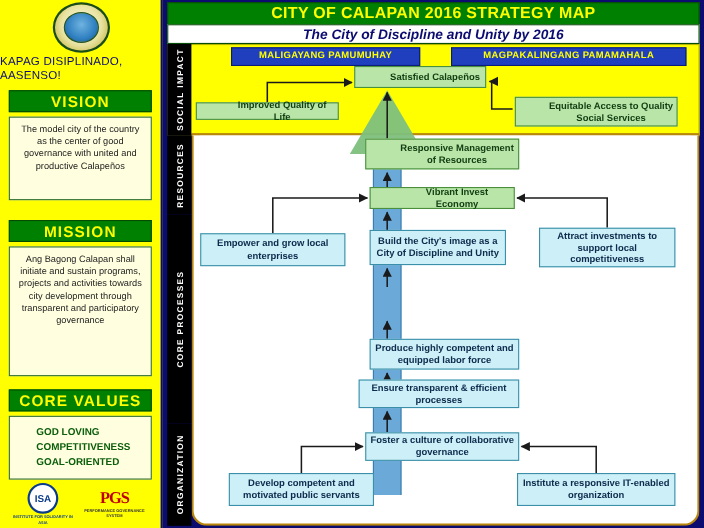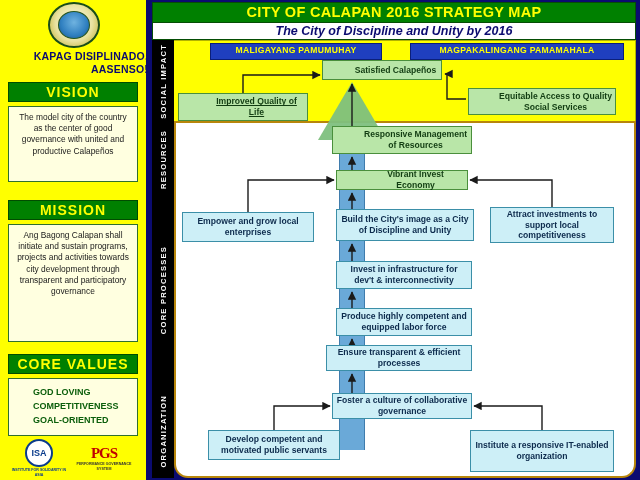--- a/index.html
+++ b/index.html
@@ -35,23 +35,23 @@
   #seal .inner {
     width: 32px; height: 28px;
     border-radius: 50%;
     background: radial-gradient(circle at 50% 40%, #6fb3e0 0%, #2f7fc0 60%, #17527f 100%);
     border: 1px solid #24541f;
   }
   .tagline {
     position: absolute;
     left: 0; top: 50px;
     width: 148px;
-    text-align: right;
+    text-align: left;
     font-size: 10.5px;
-    font-weight: bold;
+    font-weight: normal;
     color: #0b0b70;
     line-height: 13px;
     letter-spacing: .2px;
   }
   .section-head {
     position: absolute;
     left: 8px;
     width: 130px;
     height: 20px;
     background: #008000;
@@ -231,33 +231,33 @@
     color: #0d2b4d;
     text-align: center;
     display: flex; align-items: center; justify-content: center;
     line-height: 10.6px;
     padding: 2px 3px;
   }
   .box.green { background: #b9e6a8; border-color: #4a8f3c; color: #123d12; padding-left: 30px; }
   .box.cyan  { background: #cdeff7; border-color: #3b8fa8; color: #0d2b4d; }
 
   #b-satisfied { left: 322px; top: 60px; width: 120px; height: 20px; }
-  #b-quality-life { left: 178px; top: 93px; width: 130px; height: 28px; text-decoration: underline; }
+  #b-quality-life { left: 178px; top: 93px; width: 130px; height: 16px; }
   #b-equitable { left: 468px; top: 88px; width: 148px; height: 27px; }
   #b-responsive { left: 332px; top: 126px; width: 140px; height: 28px; }
   #b-vibrant { left: 336px; top: 170px; width: 132px; height: 20px; }
   #b-empower { left: 182px; top: 212px; width: 132px; height: 30px; }
-  #b-build { left: 336px; top: 209px; width: 138px; height: 32px; }
+  #b-build { left: 336px; top: 209px; width: 124px; height: 32px; }
   #b-attract { left: 490px; top: 207px; width: 124px; height: 36px; }
   #b-invest { left: 336px; top: 261px; width: 136px; height: 28px; }
   #b-labor { left: 336px; top: 308px; width: 136px; height: 28px; }
   #b-ensure { left: 326px; top: 345px; width: 146px; height: 26px; }
   #b-foster { left: 332px; top: 393px; width: 140px; height: 26px; }
   #b-develop { left: 208px; top: 430px; width: 132px; height: 30px; }
-  #b-it { left: 470px; top: 430px; width: 144px; height: 42px; }
+  #b-it { left: 470px; top: 430px; width: 144px; height: 30px; }
 
   
   #arrows { position: absolute; left: 0; top: 0; width: 640px; height: 480px; pointer-events: none; }
 </style>
 </head>
 <body>
 
 <div id="root">
 
   <div id="left-panel">
@@ -355,20 +355,19 @@
   </svg>
 
   <div class="box green" id="b-satisfied">Satisfied Calapeños</div>
   <div class="box green" id="b-quality-life">Improved Quality of Life</div>
   <div class="box green" id="b-equitable">Equitable Access to Quality Social Services</div>
   <div class="box green" id="b-responsive">Responsive Management of Resources</div>
   <div class="box green" id="b-vibrant">Vibrant Invest Economy</div>
   <div class="box cyan" id="b-empower">Empower and grow local enterprises</div>
   <div class="box cyan" id="b-build">Build the City's image as a City of Discipline  and Unity</div>
   <div class="box cyan" id="b-attract">Attract investments to support local competitiveness</div>
-  <div class="box cyan" id="b-invest">Invest in infrastructure for dev't &amp; interconnectivity</div>
   <div class="box cyan" id="b-labor">Produce highly competent and equipped labor force</div>
   <div class="box cyan" id="b-ensure">Ensure transparent &amp; efficient processes</div>
   <div class="box cyan" id="b-foster">Foster a culture of collaborative governance</div>
   <div class="box cyan" id="b-develop">Develop competent and motivated public servants</div>
   <div class="box cyan" id="b-it">Institute a responsive IT-enabled organization</div>
 
 </div>
 
 </body></html>

